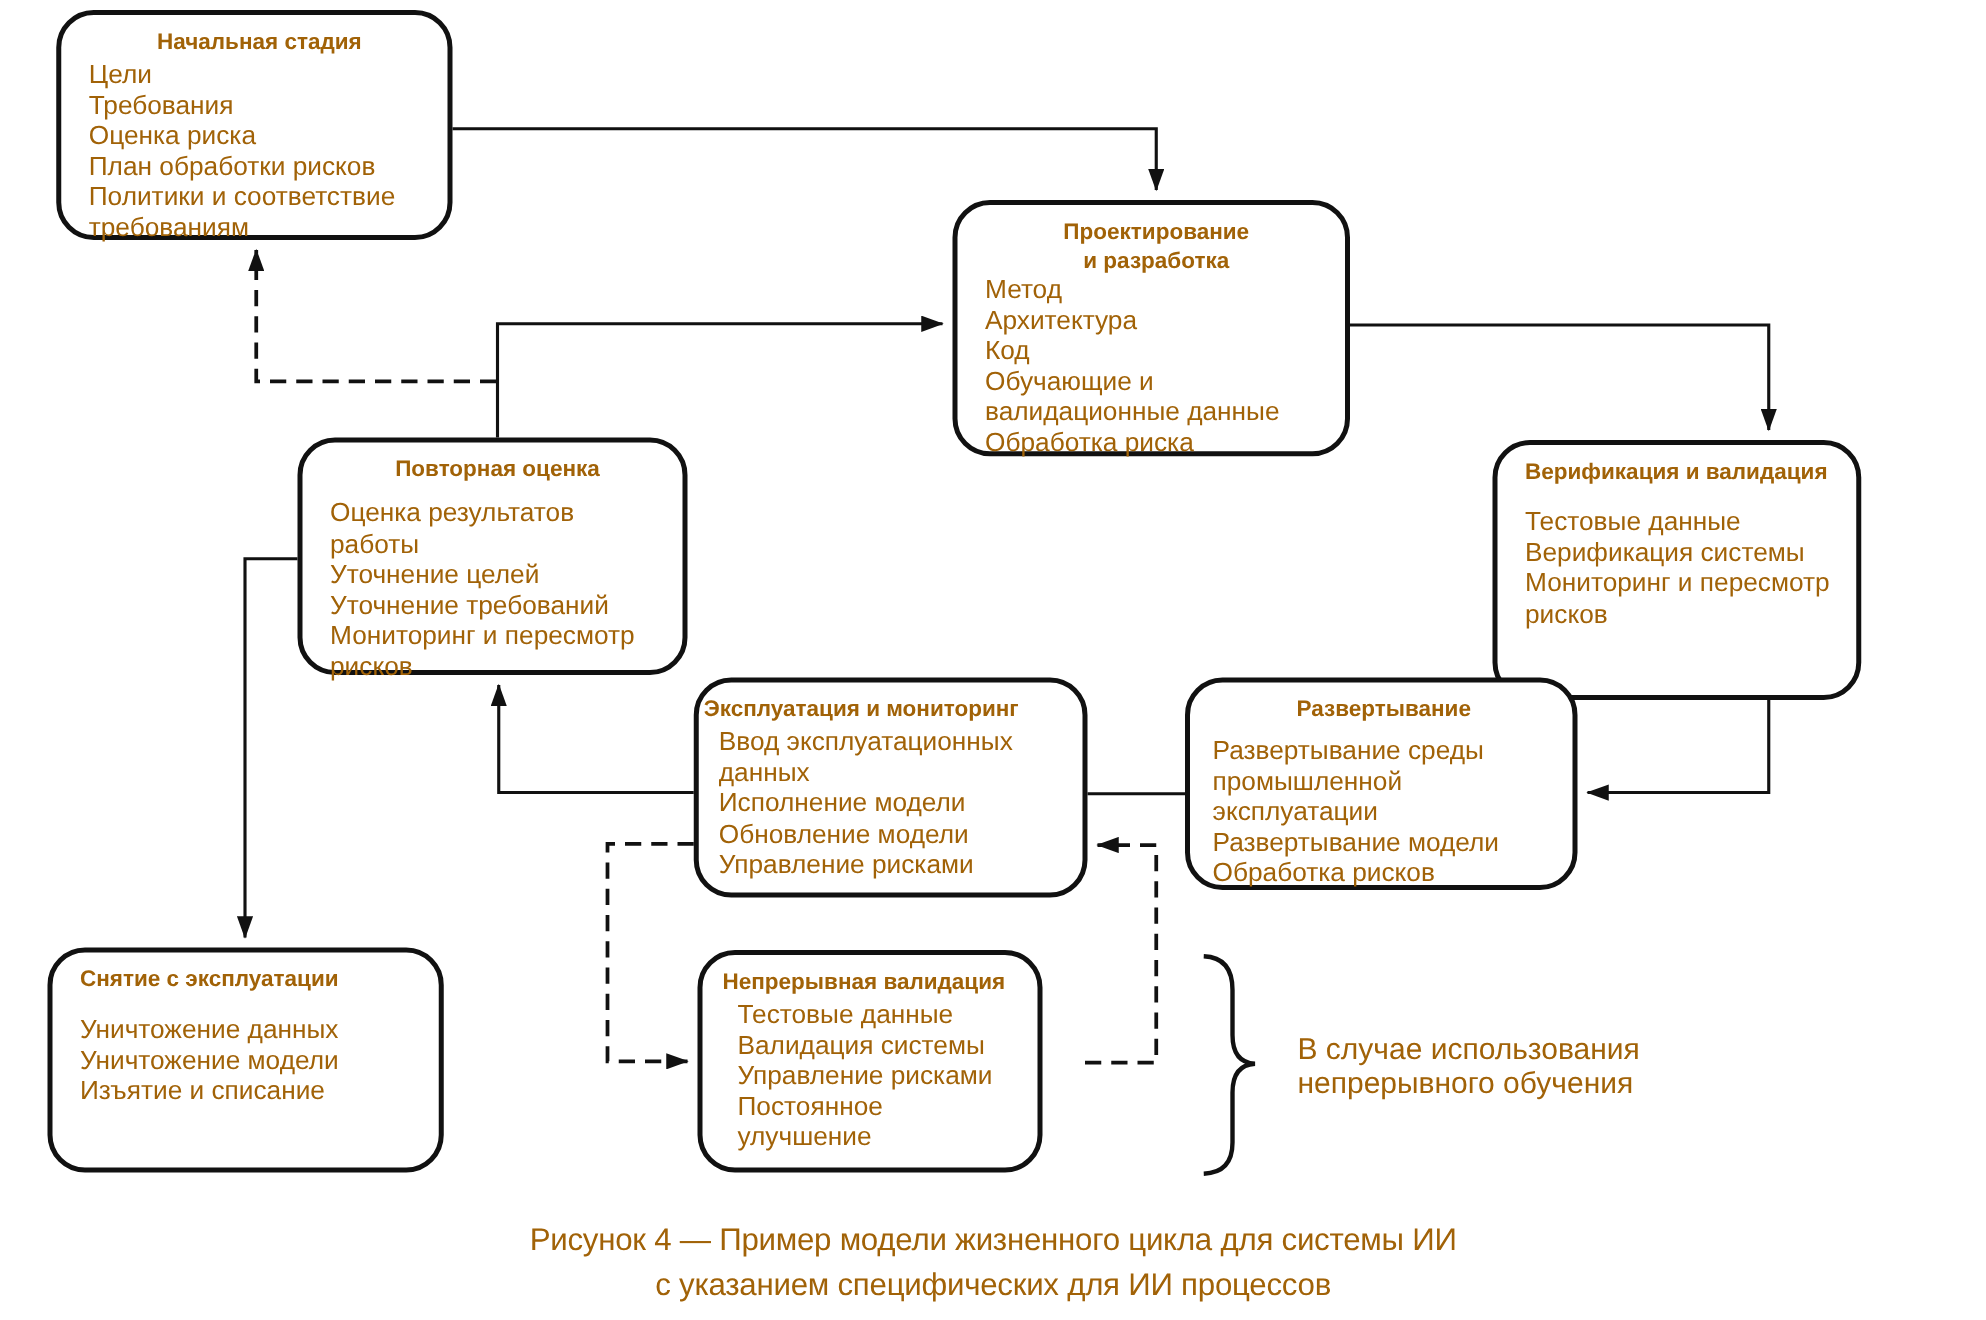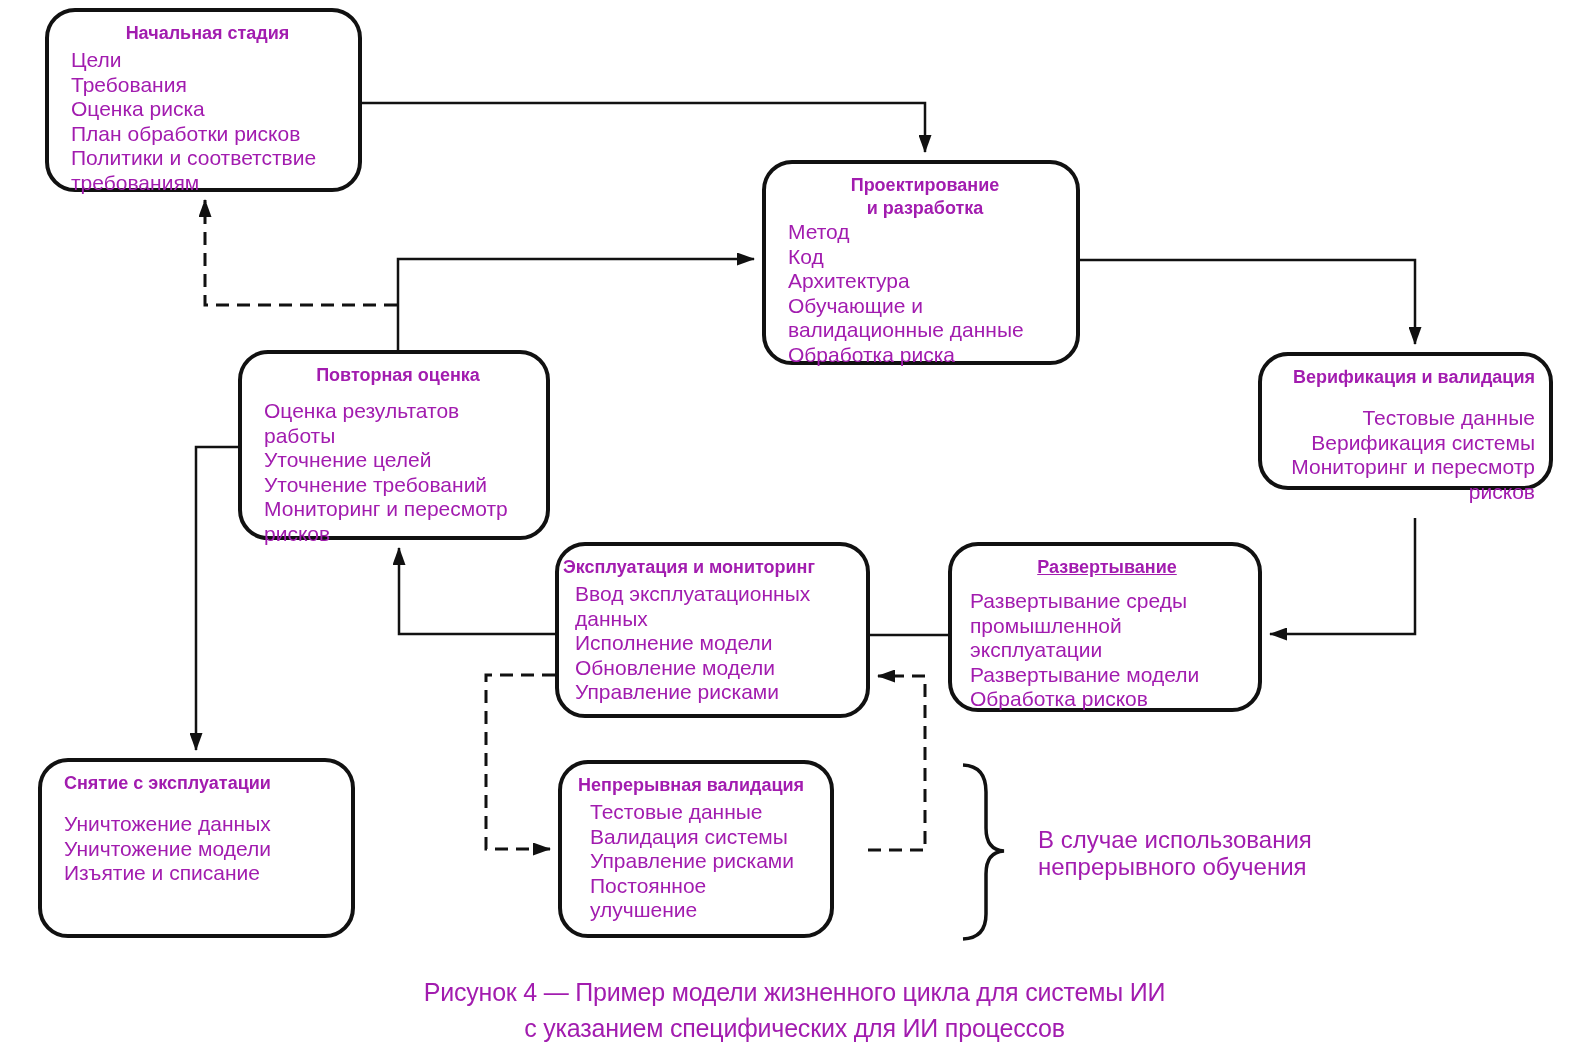--- a/index.html
+++ b/index.html
@@ -1,17 +1,17 @@
 <!DOCTYPE html>
 <html><head>
 <meta charset="utf-8">
 <style>
   html,body{margin:0;padding:0;background:#ffffff;}
   .stage{position:relative;width:1589px;height:1056px;background:#ffffff;
-         font-family:"Liberation Sans",sans-serif;color:#a21caf;overflow:hidden;}
+         font-family:"Liberation Sans",sans-serif;color:#a16207;overflow:hidden;}
   svg.wires{position:absolute;left:0;top:0;width:1589px;height:1056px;}
   .box{position:absolute;background:#fff;border:4px solid #111;border-radius:30px;
        box-sizing:border-box;padding:10px 14px 8px 22px;}
   .title{font-weight:bold;font-size:18px;line-height:23px;white-space:pre-line;margin-bottom:3px;}
   .title.center{text-align:center;padding:0 4px;}
   .title.gap{margin-bottom:17px;}
   .items{font-size:21px;line-height:24.5px;}
   .items .item{white-space:pre-line;}
   .items.indent{padding-left:12px;}
   .annotation{position:absolute;left:1022px;top:826px;font-size:24px;line-height:27px;
@@ -56,29 +56,29 @@
       <div class="item">Политики и соответствие
 требованиям</div>
     </div>
   </div>
 
   <div class="box" style="left:762px;top:160px;width:318px;height:205px;">
     <div class="title center" style="margin-bottom:0;">Проектирование
 и разработка</div>
     <div class="items">
       <div class="item">Метод</div>
+      <div class="item">Архитектура</div>
       <div class="item">Код</div>
-      <div class="item">Архитектура</div>
       <div class="item">Обучающие и
 валидационные данные</div>
       <div class="item">Обработка риска</div>
     </div>
   </div>
 
-  <div class="box" style="left:1258px;top:352px;width:295px;height:138px;text-align:right;">
+  <div class="box" style="left:1194px;top:352px;width:295px;height:208px;">
     <div class="title gap">Верификация и валидация</div>
     <div class="items">
       <div class="item">Тестовые данные</div>
       <div class="item">Верификация системы</div>
       <div class="item">Мониторинг и пересмотр
 рисков</div>
     </div>
   </div>
 
   <div class="box" style="left:238px;top:350px;width:312px;height:190px;">
@@ -97,21 +97,21 @@
     <div class="items indent">
       <div class="item">Ввод эксплуатационных
 данных</div>
       <div class="item">Исполнение модели</div>
       <div class="item">Обновление модели</div>
       <div class="item">Управление рисками</div>
     </div>
   </div>
 
   <div class="box" style="left:948px;top:542px;width:314px;height:170px;padding-left:18px;">
-    <div class="title center" style="margin-bottom:10px;text-decoration:underline;">Развертывание</div>
+    <div class="title center" style="margin-bottom:10px;">Развертывание</div>
     <div class="items">
       <div class="item">Развертывание среды
 промышленной эксплуатации</div>
       <div class="item">Развертывание модели</div>
       <div class="item">Обработка рисков</div>
     </div>
   </div>
 
   <div class="box" style="left:38px;top:758px;width:317px;height:180px;">
     <div class="title gap">Снятие с эксплуатации</div>

